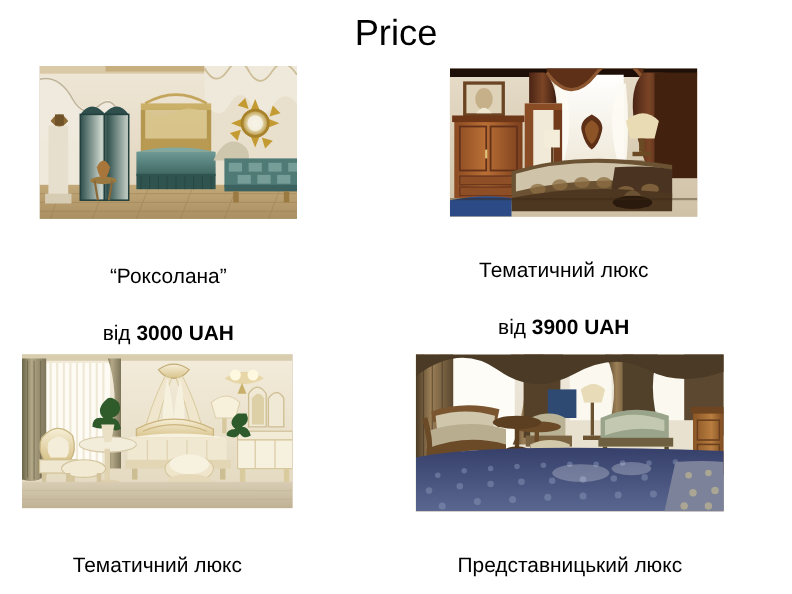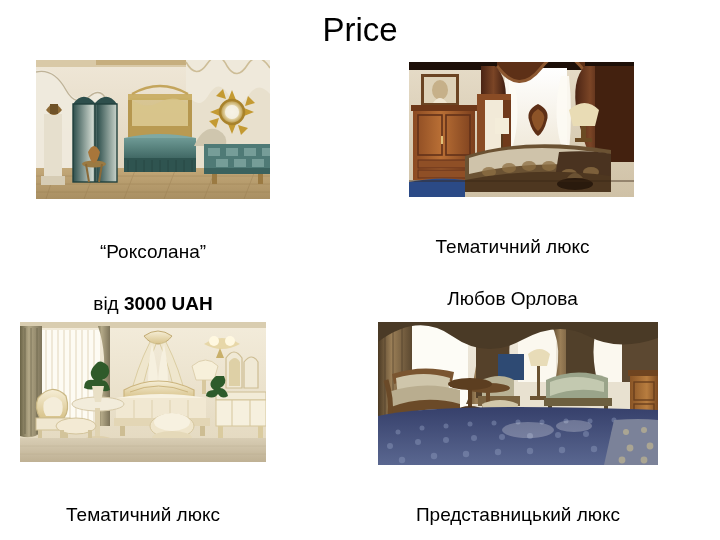--- a/index.html
+++ b/index.html
@@ -314,21 +314,20 @@
     </svg>
   </div>
 
   <div class="caption" id="caption-thematic-roksolana">
     <div>“Роксолана”</div>
     <div><span>від </span><span class="price-bold">3000 UAH</span></div>
   </div>
 
   <div class="caption" id="caption-thematic-orlova">
     <div>Тематичний люкс</div>
-    <div>Любов Орлова</div>
     <div><span>від </span><span class="price-bold">3900 UAH</span></div>
   </div>
 
   <div class="photo" id="photo-wedding">
     <svg viewBox="0 0 246 140" preserveAspectRatio="none">
       <defs>
         <linearGradient id="p3wall" x1="0" y1="0" x2="0" y2="1">
           <stop offset="0%" stop-color="#f3ecdb"></stop>
           <stop offset="100%" stop-color="#e2d7bd"></stop>
         </linearGradient>

